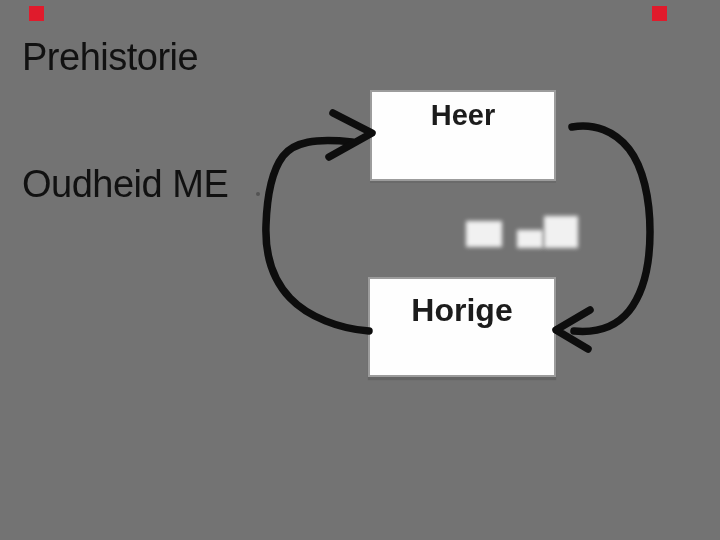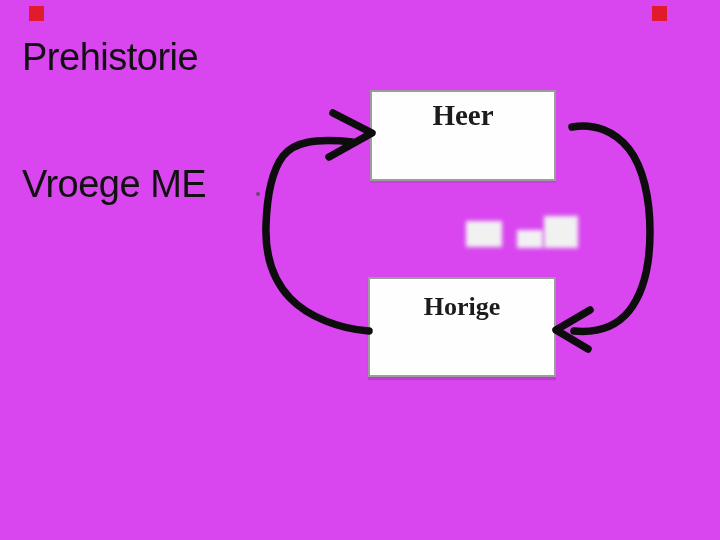--- a/index.html
+++ b/index.html
@@ -1,47 +1,47 @@
 <!DOCTYPE html>
 <html><head>
 <meta charset="utf-8">
 <style>
   html,body { margin:0; padding:0; background:#ffffff; }
   .slide {
     position:relative; width:720px; height:540px;
-    background:#d946ef; overflow:hidden;
+    background:#737373; overflow:hidden;
     font-family:"Liberation Sans", sans-serif;
   }
   .marker {
     position:absolute; top:6px; width:15px; height:15px;
   }
   .marker-left  { left:29px; }
   .marker-right { left:652px; }
   .tl-item {
     position:absolute; left:22px; font-size:38px; line-height:46px;
     color:#111111; letter-spacing:-0.5px; white-space:nowrap;
   }
   .tl-0 { top:34px; }
   .tl-1 { top:92px; }
   .tl-2 { top:161px; }
   .tl-3 { top:229px; left:27px; }
   .node {
     position:absolute; border:2px solid #9c9c9c; background:#fefefe;
     display:flex; justify-content:center; align-items:flex-start;
-    font-family:Liberation Serif, serif; font-weight:bold; color:#1c1c1c;
+    font-family:Liberation Sans, sans-serif; font-weight:bold; color:#1c1c1c;
     box-sizing:border-box;
   }
   .node-heer {
     left:370px; top:90px; width:186px; height:91px;
     font-size:29px; padding-top:7px;
     box-shadow:0 2px 0 rgba(0,0,0,0.07);
   }
   .node-horige {
     left:368px; top:277px; width:188px; height:100px;
-    font-size:26px; padding-top:13px;
+    font-size:32px; padding-top:13px;
     box-shadow:0 3px 1px rgba(0,0,0,0.13);
   }
   .arrows-layer {
     position:absolute; left:0; top:0; width:720px; height:540px;
     pointer-events:none;
   }
   .smudge {
     position:absolute; background:#f1f1f1; filter:blur(2px);
   }
   .smudge-a { left:466px; top:221px; width:36px; height:26px; }
@@ -54,21 +54,21 @@
 </style>
 </head>
 <body>
 
 <div class="slide">
 
   <div class="marker marker-left" style="background-color: rgb(224, 27, 44);"></div>
   <div class="marker marker-right" style="background-color: rgb(224, 27, 44);"></div>
 
   <div class="tl-item tl-0">Prehistorie</div>
-  <div class="tl-item tl-2">Vroege ME</div>
+  <div class="tl-item tl-2">Oudheid ME</div>
 
   <div class="smudge smudge-a"></div>
   <div class="smudge smudge-b"></div>
   <div class="smudge smudge-c"></div>
   <div class="speck"></div>
 
   <div class="node node-heer">
     <span>Heer</span>
   </div>
 

